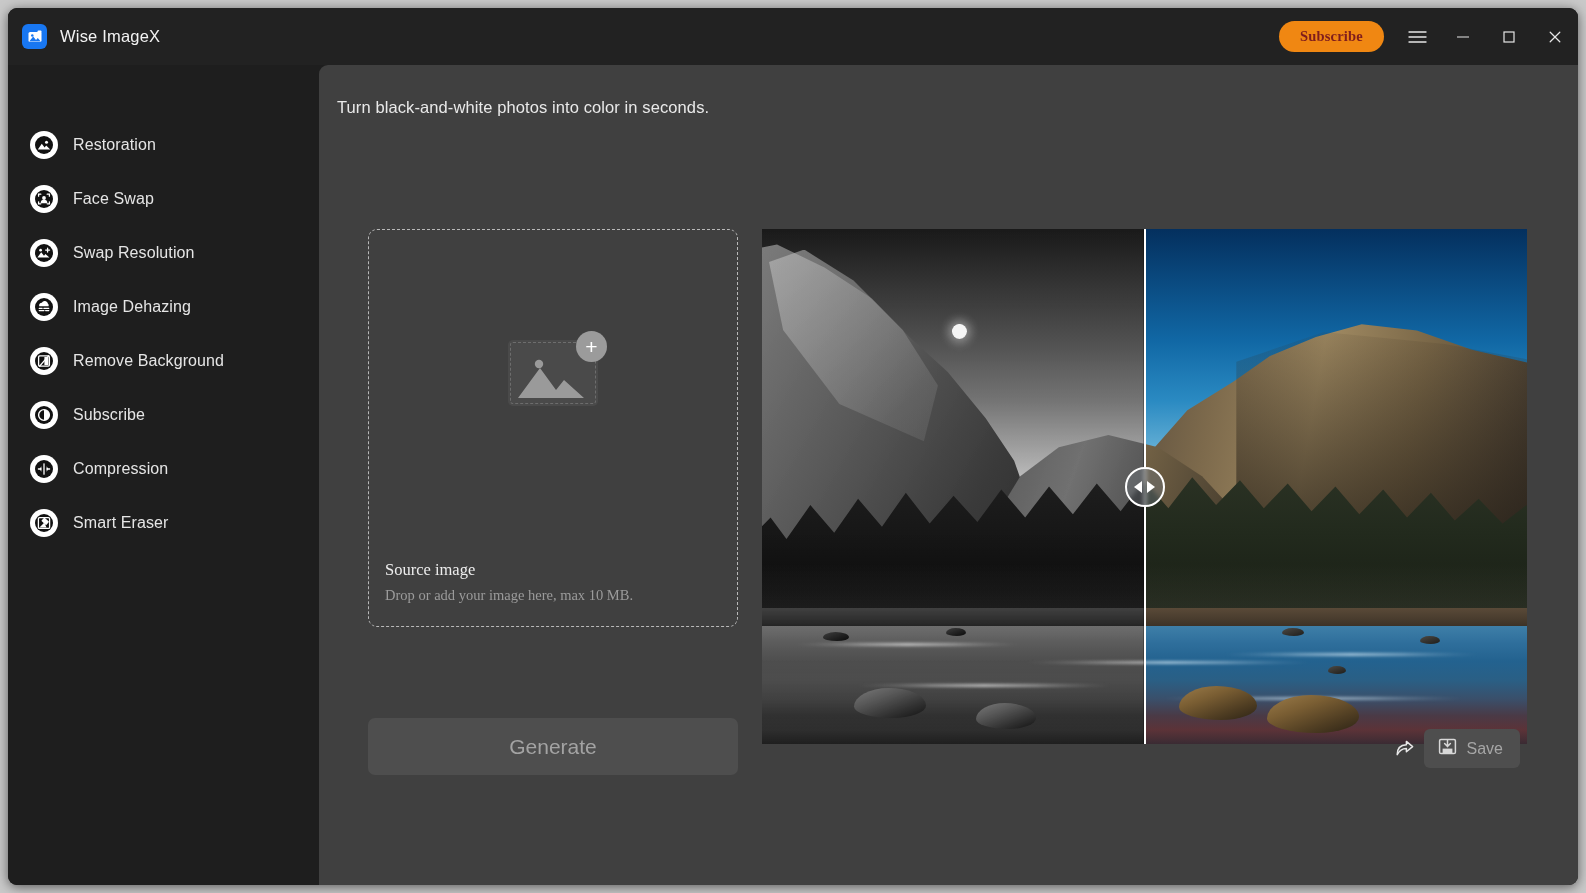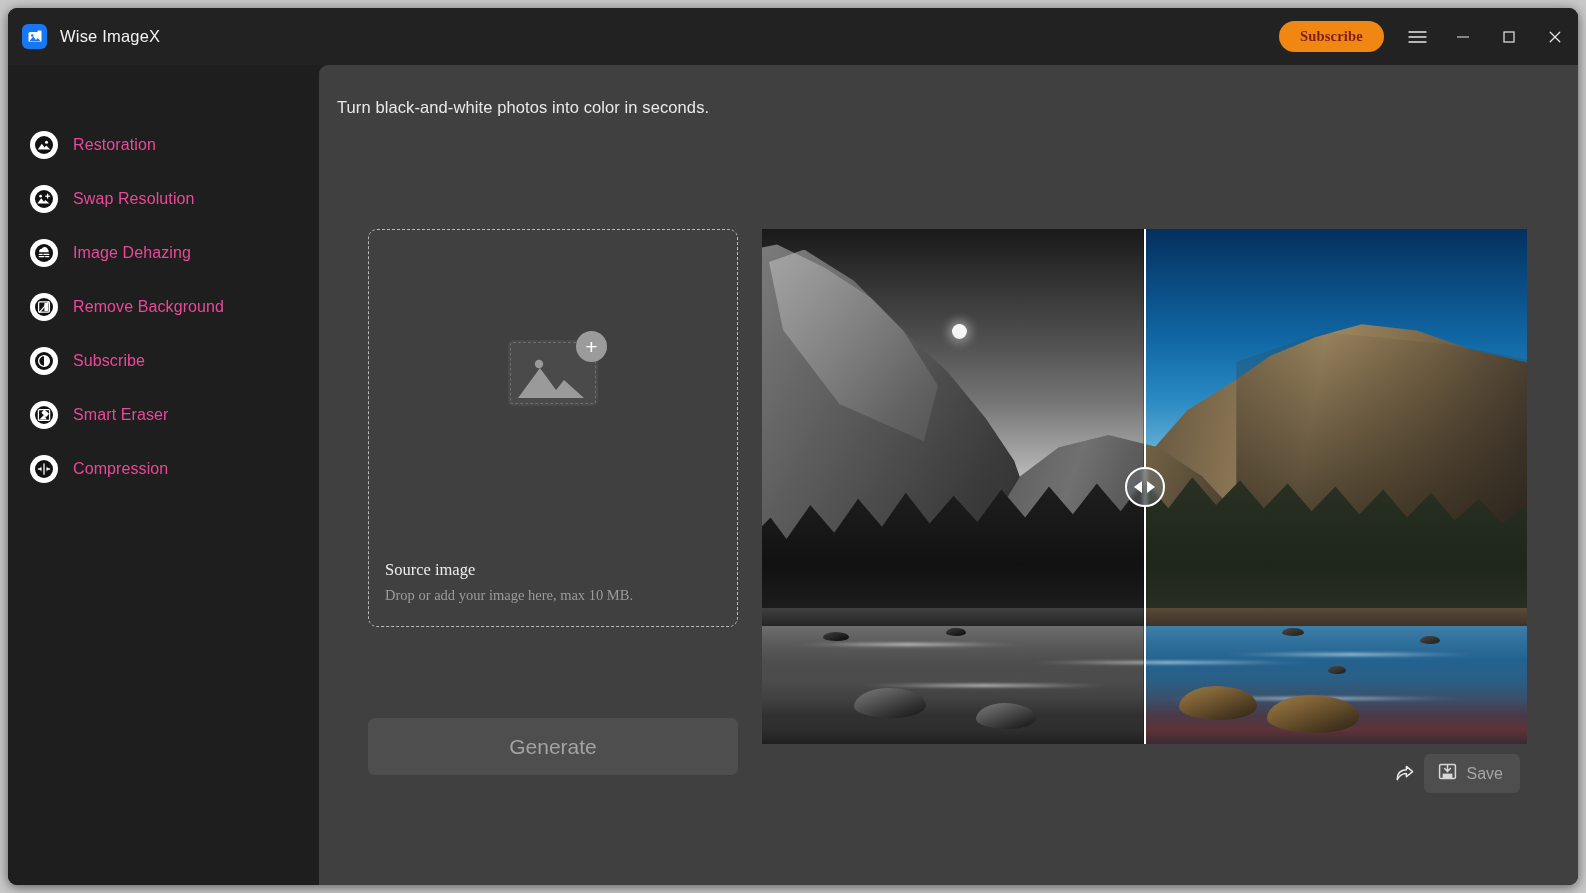--- a/index.html
+++ b/index.html
@@ -76,21 +76,21 @@
     width: 4px; height: 24px;
     border-radius: 2px;
     background: #3b9ae0;
   }
   .nav-icon {
     width: 28px; height: 28px; border-radius: 50%;
     background: #ffffff;
     display: flex; align-items: center; justify-content: center;
     flex: 0 0 28px;
   }
-  .nav-label { color: #ec4899; font-size: 16px; letter-spacing: .1px; }
+  .nav-label { color: #e5e5e5; font-size: 16px; letter-spacing: .1px; }
 
   
   .main {
     position: absolute; left: 311px; top: 57px;
     width: calc(100% - 311px); height: calc(100% - 57px);
     background: #404040;
     border-top-left-radius: 9px;
   }
   .tagline {
     position: absolute; left: 18px; top: 33px;
@@ -270,21 +270,21 @@
     background: rgba(110,118,124,.45);
     backdrop-filter: blur(2px);
     display: flex; align-items: center; justify-content: center;
     gap: 3px;
     cursor: ew-resize;
   }
 
   
   .actions {
     position: absolute;
-    right: 58px; top: 689px;
+    right: 58px; top: 664px;
     display: flex; align-items: center; 
   }
   .share-btn {
     width: 38px; height: 38px;
     display: flex; align-items: center; justify-content: center;
     background: transparent; border: none; cursor: pointer;
     border-radius: 6px;
   }
   .save-btn {
     height: 39px; padding: 0 17px 0 14px;
@@ -356,20 +356,36 @@
           <svg width="18" height="18" viewBox="0 0 18 18">
             <circle cx="9" cy="9" r="9" fill="#111"></circle>
             <circle cx="11.5" cy="6.2" r="1.5" fill="#fff"></circle>
             <path d="M2.8 13.6 L6.8 7.8 L9.6 11.6 L11.2 9.4 L15.2 13.6 Z" fill="#fff"></path>
           </svg>
         </span>
         <span class="nav-label">Restoration</span>
       </div>
 
 
+      <div class="nav-item">
+        <span class="nav-icon">
+          <svg width="18" height="18" viewBox="0 0 18 18">
+            <circle cx="9" cy="9" r="9" fill="#111"></circle>
+            <g stroke="#fff" stroke-width="1.3" fill="none" stroke-linecap="round">
+              <path d="M3.6 6.2 V4.2 H5.8"></path>
+                <path d="M12.2 4.2 H14.4 V6.2"></path>
+              <path d="M14.4 11.8 V13.8 H12.2"></path>
+                <path d="M5.8 13.8 H3.6 V11.8"></path>
+            </g>
+            <circle cx="9" cy="8" r="1.9" fill="#fff"></circle>
+            <path d="M5.6 13.2 a3.4 3.4 0 0 1 6.8 0 Z" fill="#fff"></path>
+          </svg>
+        </span>
+        <span class="nav-label">Face Swap</span>
+      </div>
 
       <div class="nav-item">
         <span class="nav-icon">
           <svg width="18" height="18" viewBox="0 0 18 18">
             <circle cx="9" cy="9" r="9" fill="#111"></circle>
             <circle cx="5.6" cy="6.2" r="1.35" fill="#fff"></circle>
             <path d="M2.4 13.6 L6.2 8.2 L9 11.8 L10.4 10 L14.4 13.6 Z" fill="#fff"></path>
             <g stroke="#fff" stroke-width="1.3" stroke-linecap="round">
               <line x1="12.6" y1="4.1" x2="12.6" y2="8.1"></line>
               <line x1="10.6" y1="6.1" x2="14.6" y2="6.1"></line>
@@ -415,42 +431,42 @@
             <path d="M9 3.6 a5.4 5.4 0 0 1 0 10.8 Z" fill="#fff"></path>
           </svg>
         </span>
         <span class="nav-label">Subscribe</span>
       </div>
 
       <div class="nav-item">
         <span class="nav-icon">
           <svg width="18" height="18" viewBox="0 0 18 18">
             <circle cx="9" cy="9" r="9" fill="#111"></circle>
-            <rect x="3.4" y="3.6" width="11.2" height="10.8" rx="1.2" fill="none" stroke="#fff" stroke-width="1.3"></rect>
-            <rect x="7" y="5" width="6.4" height="4.6" rx=".7" transform="rotate(42 10.2 7.3)" fill="#fff"></rect>
-            <path d="M4.4 13.4 L9.2 8.8 L11.6 13.4 Z" fill="#fff"></path>
-          </svg>
-        </span>
-        <span class="nav-label">Smart Eraser</span>
-      </div>
-
-      <div class="nav-item">
-        <span class="nav-icon">
-          <svg width="18" height="18" viewBox="0 0 18 18">
-            <circle cx="9" cy="9" r="9" fill="#111"></circle>
             <g stroke="#fff" stroke-width="1.3" stroke-linecap="round">
               <line x1="9" y1="3.8" x2="9" y2="14.2"></line>
               <line x1="3.4" y1="9" x2="6" y2="9"></line>
               <line x1="12" y1="9" x2="14.6" y2="9"></line>
             </g>
             <path d="M6.4 6.2 L6.4 11.8 L4.6 9 Z" fill="#fff"></path>
             <path d="M11.6 6.2 L11.6 11.8 L13.4 9 Z" fill="#fff"></path>
           </svg>
         </span>
         <span class="nav-label">Compression</span>
+      </div>
+
+      <div class="nav-item">
+        <span class="nav-icon">
+          <svg width="18" height="18" viewBox="0 0 18 18">
+            <circle cx="9" cy="9" r="9" fill="#111"></circle>
+            <rect x="3.4" y="3.6" width="11.2" height="10.8" rx="1.2" fill="none" stroke="#fff" stroke-width="1.3"></rect>
+            <rect x="7" y="5" width="6.4" height="4.6" rx=".7" transform="rotate(42 10.2 7.3)" fill="#fff"></rect>
+            <path d="M4.4 13.4 L9.2 8.8 L11.6 13.4 Z" fill="#fff"></path>
+          </svg>
+        </span>
+        <span class="nav-label">Smart Eraser</span>
       </div>
 
     </div>
   </nav>
 
   <main class="main">
 
     <div class="tagline">Turn black-and-white photos into color in seconds.</div>
 
     <div class="dropzone">

